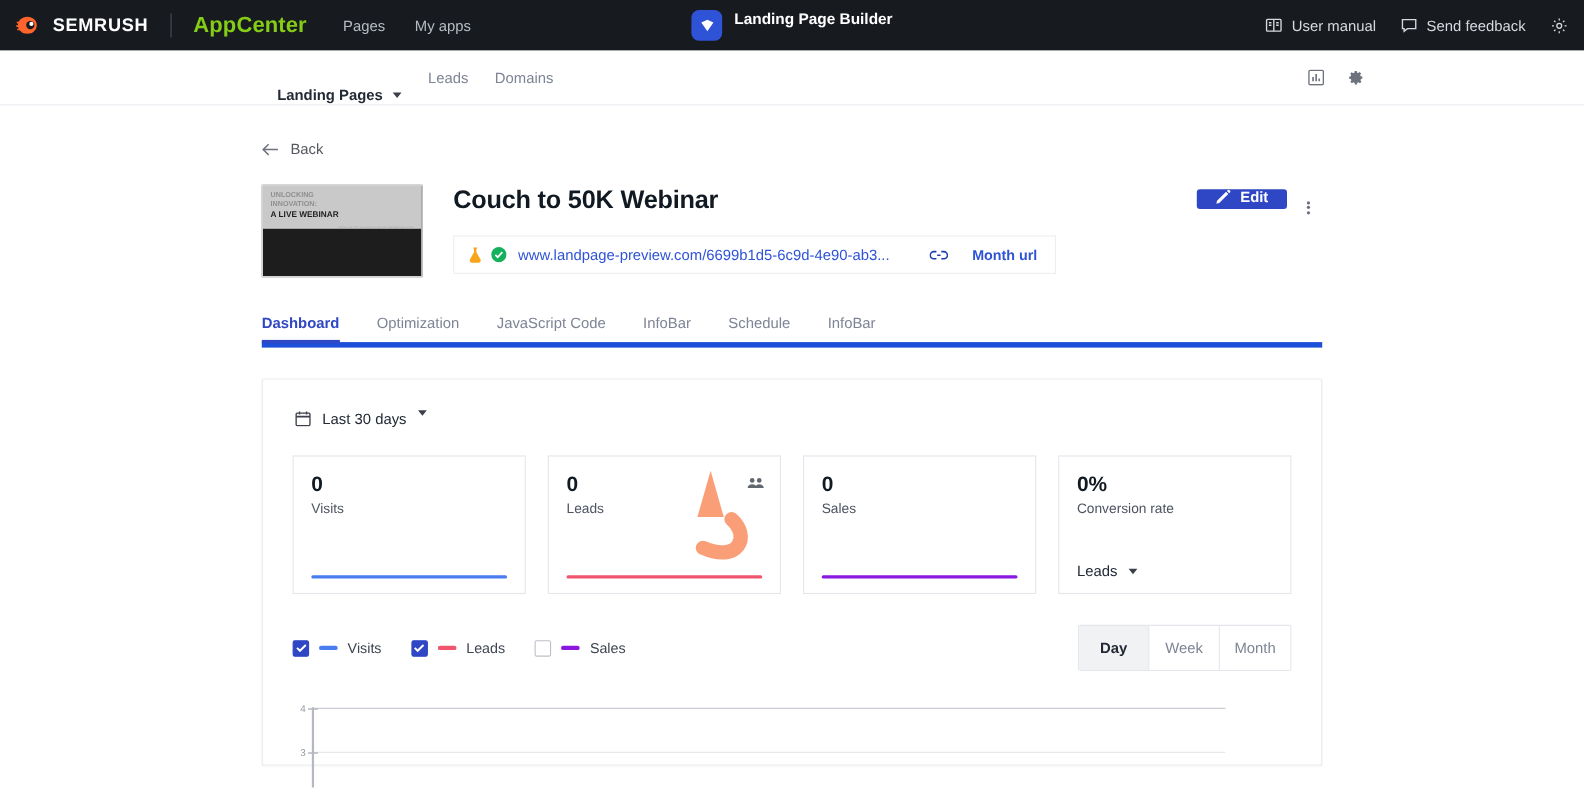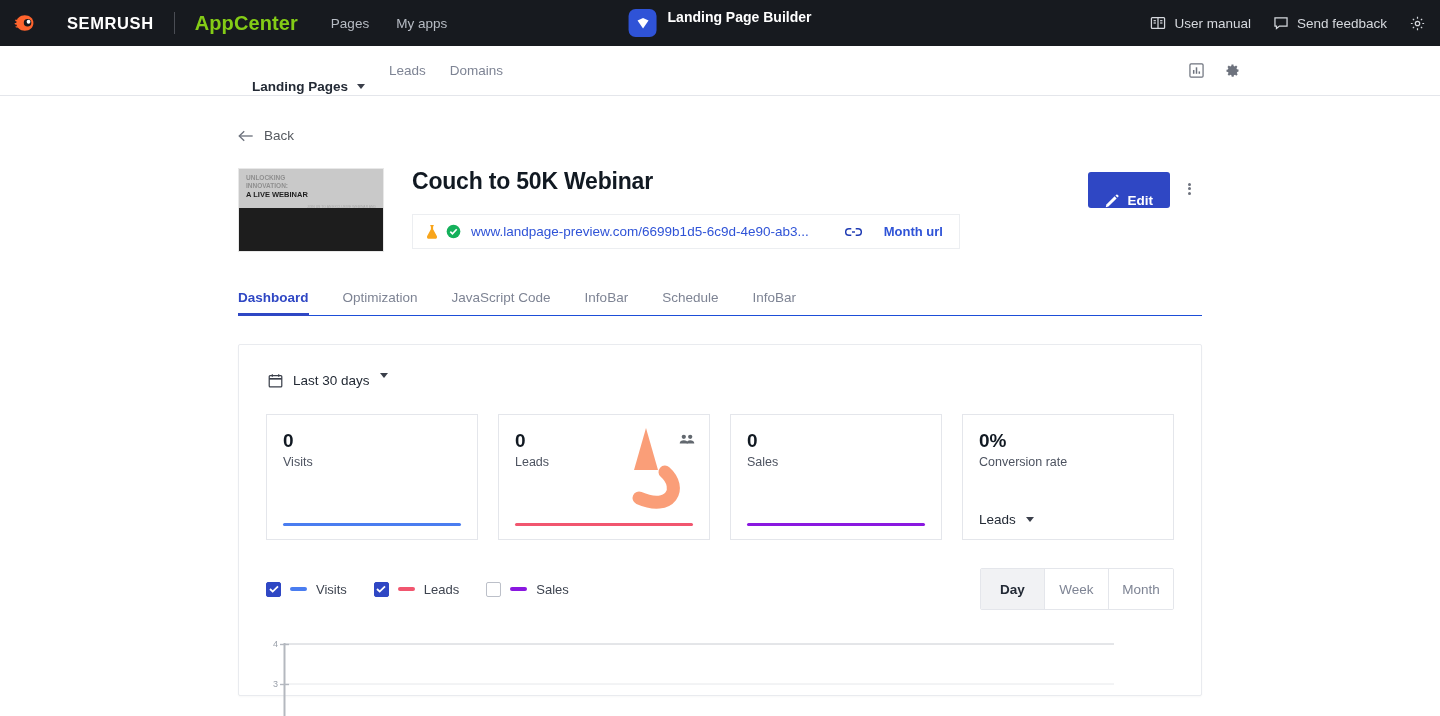--- a/index.html
+++ b/index.html
@@ -13,21 +13,21 @@
 
   
   .topbar {
     height: 46px; width: 100%;
     background: #171a1f;
     display: flex; align-items: center;
     position: relative;
     color: #ffffff;
   }
   .brand { display: flex; align-items: center; padding-left: 14px; gap: 9px; }
-  .brand-logo { display: flex; align-items: center; gap: 25px; }
+  .brand-logo { display: flex; align-items: center; gap: 6px; }
   .brand-mark { width: 28px; height: 18px; display:block; }
   .brand-name {
     font-size: 16.5px; font-weight: 700; letter-spacing: .6px; color:#fff;
   }
   .brand-sep { width: 1px; height: 22px; background: #4a4d54; margin: 0 11px; }
   .brand-sub { font-size: 20px; font-weight: 700; color: #84cc16; letter-spacing:.1px;}
   .topnav { display: flex; align-items: center; gap: 27px; margin-left: 33px; }
   .topnav a { color: #b7bcc4; font-size: 13.5px; text-decoration: none; font-weight:400;}
   .app-center-title {
     position: absolute; left: 50%; transform: translateX(-50%);
@@ -101,31 +101,31 @@
   }
   .url-text {
     color: #2f53d7; font-size: 13.5px; margin-left: 10px; white-space: nowrap;
     overflow: hidden; text-overflow: ellipsis; max-width: 345px; cursor: pointer;
   }
   .url-actions { margin-left: auto; display: flex; align-items: center; gap: 22px; padding-right: 16px;}
   .change-url { color: #2f53d7; font-size: 13px; font-weight: 700; cursor: pointer; }
   .hero-actions { display: flex; align-items: flex-start; gap: 6px; padding-top: 4px; }
   .edit-btn {
     background: #2f47c4; color: #fff; border: none; border-radius: 3px;
-    height: 36px; padding: 0 17px; font-size: 13.5px; font-weight: 700;
-    display: flex; align-items: flex-end; gap: 9px; cursor: pointer;
+    height: 18px; padding: 0 17px; font-size: 13.5px; font-weight: 700;
+    display: flex; align-items: flex-start; gap: 9px; cursor: pointer;
     font-family: "Liberation Sans", sans-serif;
   }
   .kebab { width: 26px; height: 33px; display: flex; align-items: center; justify-content: center; cursor: pointer; }
   .kebab span { display:block; width: 3px; height: 3px; background:#6d727d; border-radius: 50%; margin: 1.5px 0;}
 
   
   .tabs {
     margin-top: 32px; display: flex; align-items: flex-end;
-    border-bottom: 1px solid #1d4ed8; height: 32px; position: relative;
+    border-bottom: 5px solid #1d4ed8; height: 32px; position: relative;
   }
   .tab {
     font-size: 13.5px; color: #7e8494; padding: 0 0 10px 0; margin-right: 34px;
     cursor: pointer; position: relative;
   }
   .tab.active { color: #2f47c4; font-weight: 700; }
   .tab.active::after {
     content: ""; position: absolute; left: 0; right: 0; bottom: -1px;
     height: 3px; background: #2f47c4;
   }

